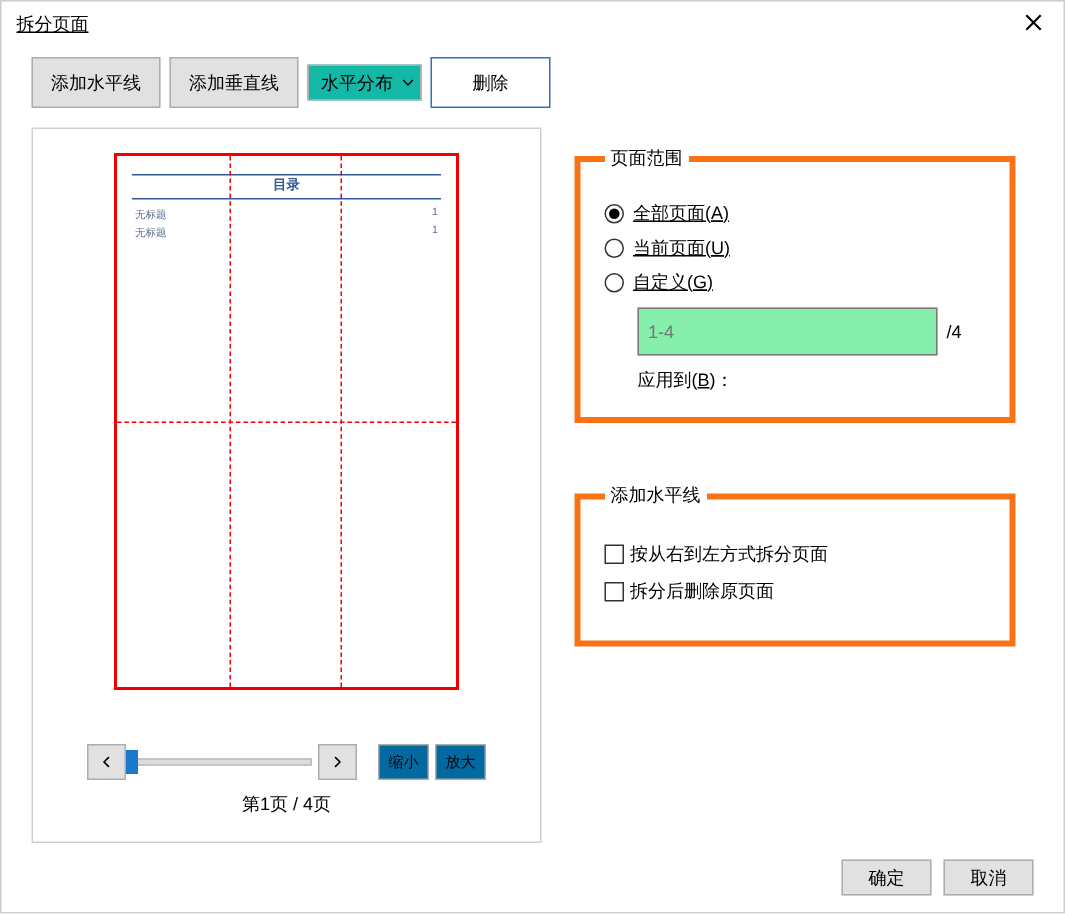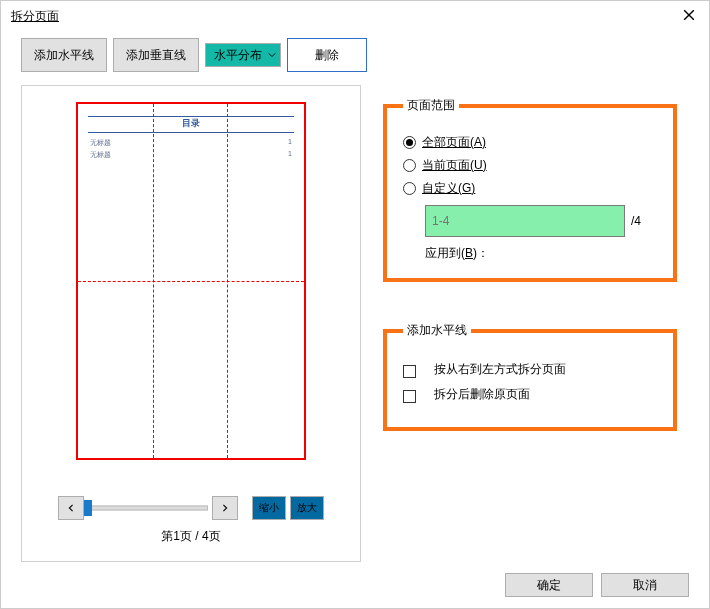--- a/index.html
+++ b/index.html
@@ -230,36 +230,36 @@
   .dropdown {
     height:22px; border:1px solid #adadad; background:#e1e1e1;
     padding:0 18px 0 8px; position:relative;
     display:inline-flex; align-items:center; min-width:150px;
     cursor:pointer; font-size:12px;
   }
   .dropdown .chevron {
     position:absolute; right:4px; top:50%; transform:translateY(-50%);
   }
   .chk-row {
-    display:flex; align-items:flex-end;
-    gap:18px; margin:8px 0;
+    display:flex; align-items:center;
+    gap:4px; margin:8px 0;
     font-size:12px;
   }
   .chkbox {
     width:13px; height:13px; border:1px solid #333;
     box-sizing:border-box; display:inline-block;
   }
 
   
   .footer {
     height:46px;
     display:flex; align-items:center; justify-content:flex-end;
     gap:8px; padding:0 20px;
   }
-  .footer .btn { width:88px; height:24px; }
+  .footer .btn { width:60px; height:24px; }
 
   .u { text-decoration: underline; }
 </style>
 </head>
 <body>
 
 <div class="dialog">
 
   <div class="titlebar">
     <span class="title">拆分页面</span>

